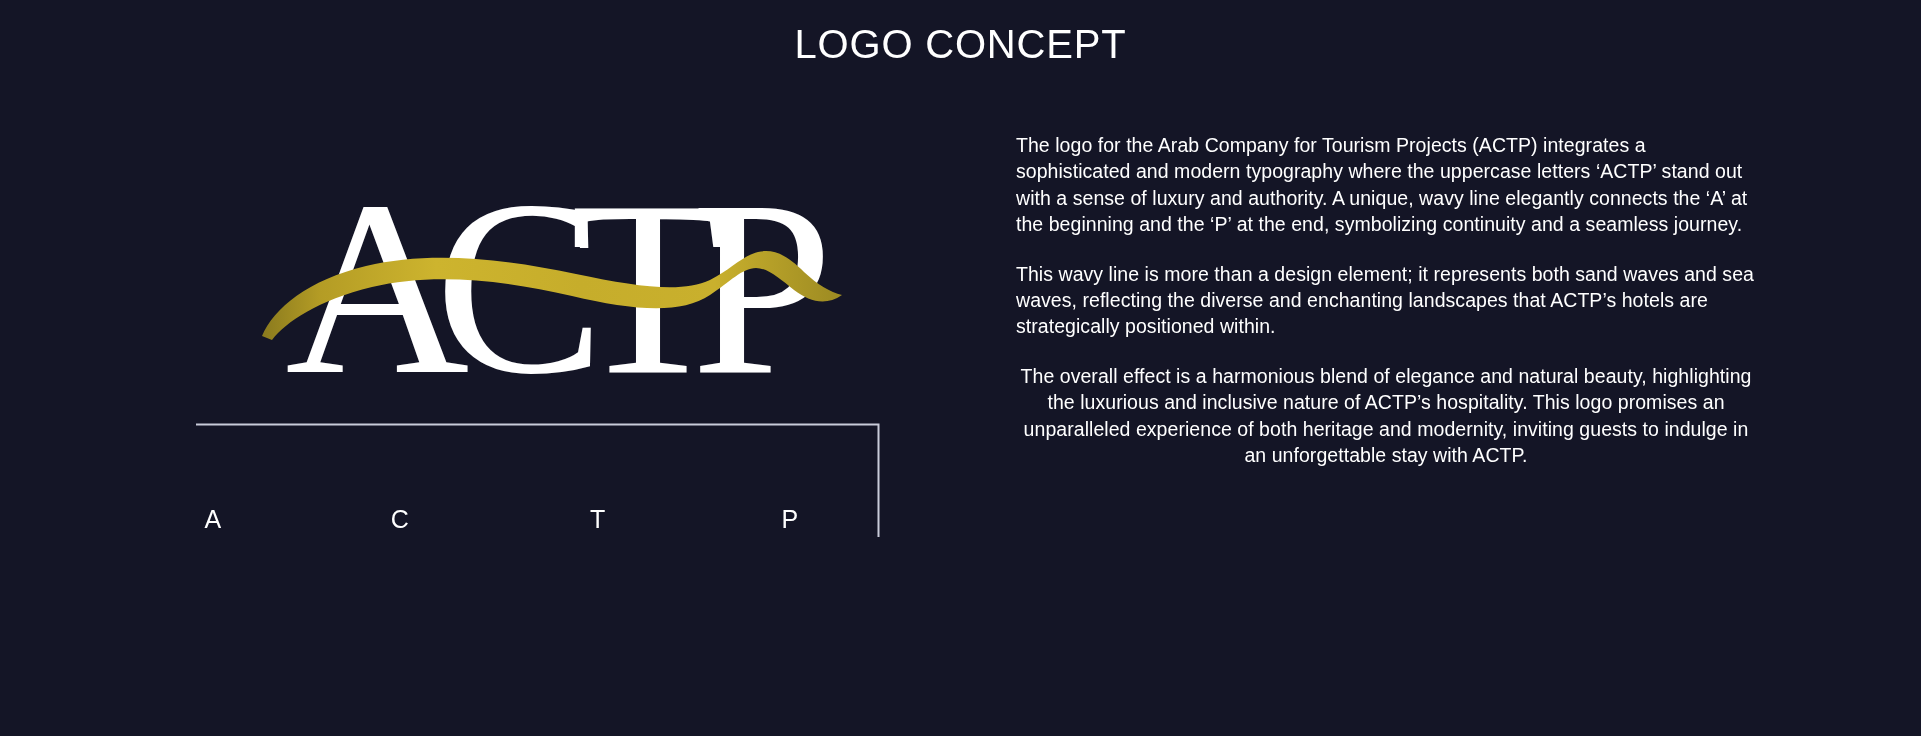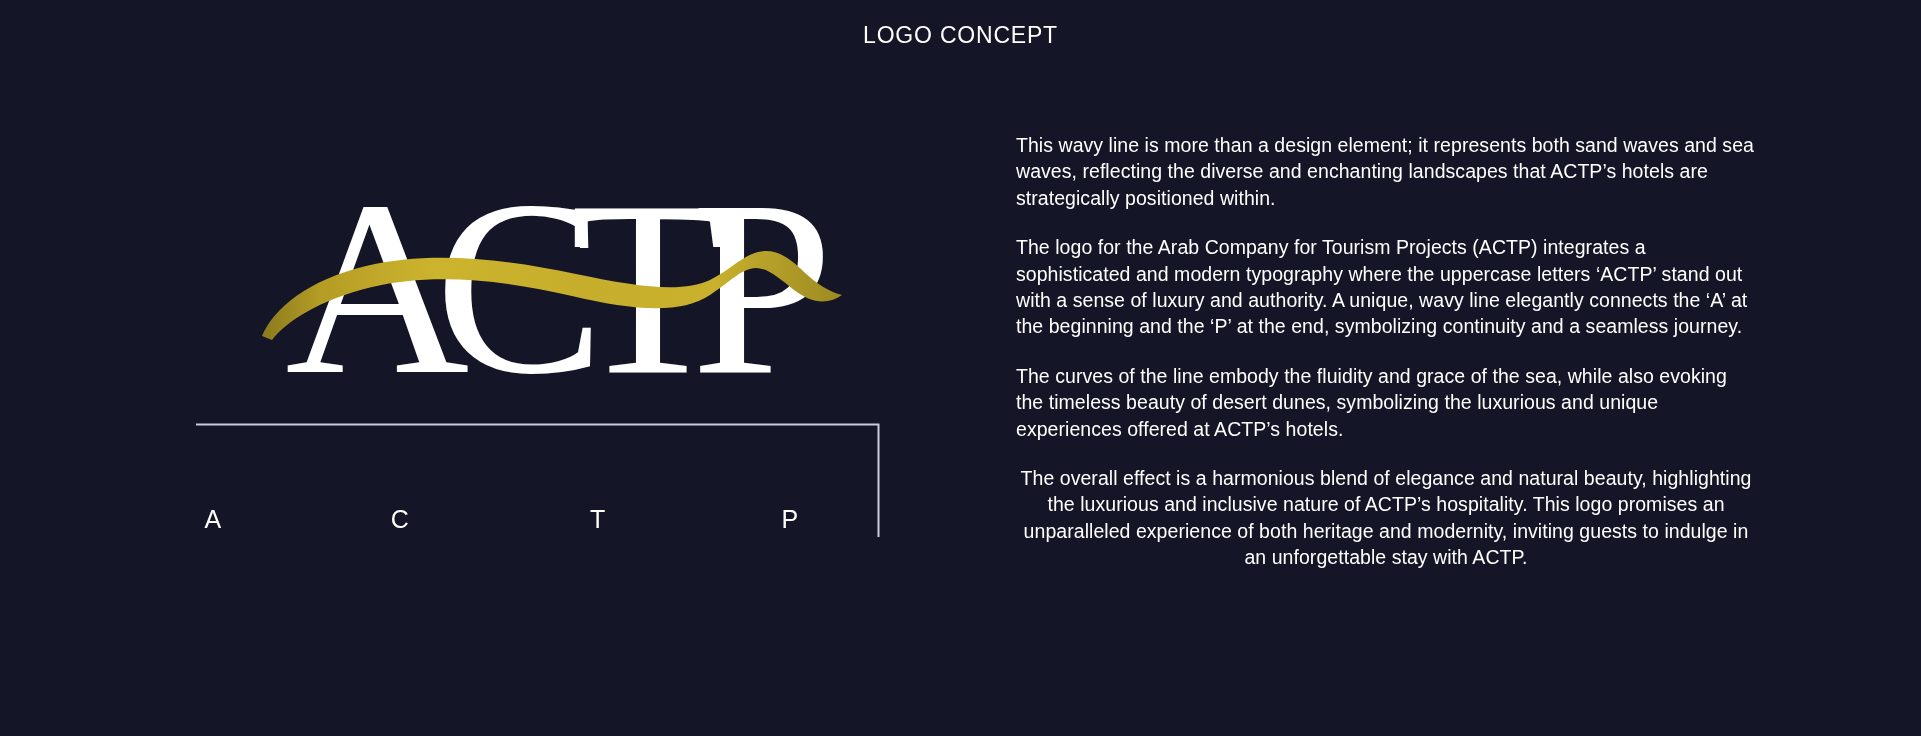--- a/index.html
+++ b/index.html
@@ -13,21 +13,21 @@
     font-family:"Liberation Sans", sans-serif;
     position:relative;
   }
 
   
   #page-title {
     position:absolute;
     top:22px; left:0; width:1921px;
     text-align:center;
     color:#ffffff;
-    font-size:23px;
+    font-size:40px;
     font-weight:400;
     letter-spacing:0.8px;
     white-space:nowrap;
   }
 
   
   #logo-panel {
     position:absolute;
     left:0; top:0;
     width:960px; height:736px;
@@ -130,17 +130,16 @@
   <div id="letter-labels">
     <span class="letter-label" style="left:17px">A</span>
     <span class="letter-label" style="left:204px">C</span>
     <span class="letter-label" style="left:402px">T</span>
     <span class="letter-label" style="left:594px">P</span>
   </div>
 
 </div>
 
 <div id="description-panel">
+  <p class="description-paragraph">The logo for the Arab Company for Tourism Projects (ACTP) integrates a sophisticated and modern typography where the uppercase letters ‘ACTP’ stand out with a sense of luxury and authority. A unique, wavy line elegantly connects the ‘A’ at the beginning and the ‘P’ at the end, symbolizing continuity and a seamless journey.</p>
   <p class="description-paragraph">This wavy line is more than a design element; it represents both sand waves and sea waves, reflecting the diverse and enchanting landscapes that ACTP’s hotels are strategically positioned within.</p>
-  <p class="description-paragraph">The logo for the Arab Company for Tourism Projects (ACTP) integrates a sophisticated and modern typography where the uppercase letters ‘ACTP’ stand out with a sense of luxury and authority. A unique, wavy line elegantly connects the ‘A’ at the beginning and the ‘P’ at the end, symbolizing continuity and a seamless journey.</p>
-  <p class="description-paragraph">The curves of the line embody the fluidity and grace of the sea, while also evoking the timeless beauty of desert dunes, symbolizing the luxurious and unique experiences offered at ACTP’s hotels.</p>
   <p class="description-paragraph">The overall effect is a harmonious blend of elegance and natural beauty, highlighting the luxurious and inclusive nature of ACTP’s hospitality. This logo promises an unparalleled experience of both heritage and modernity, inviting guests to indulge in an unforgettable stay with ACTP.</p>
 </div>
 
 </body></html>

